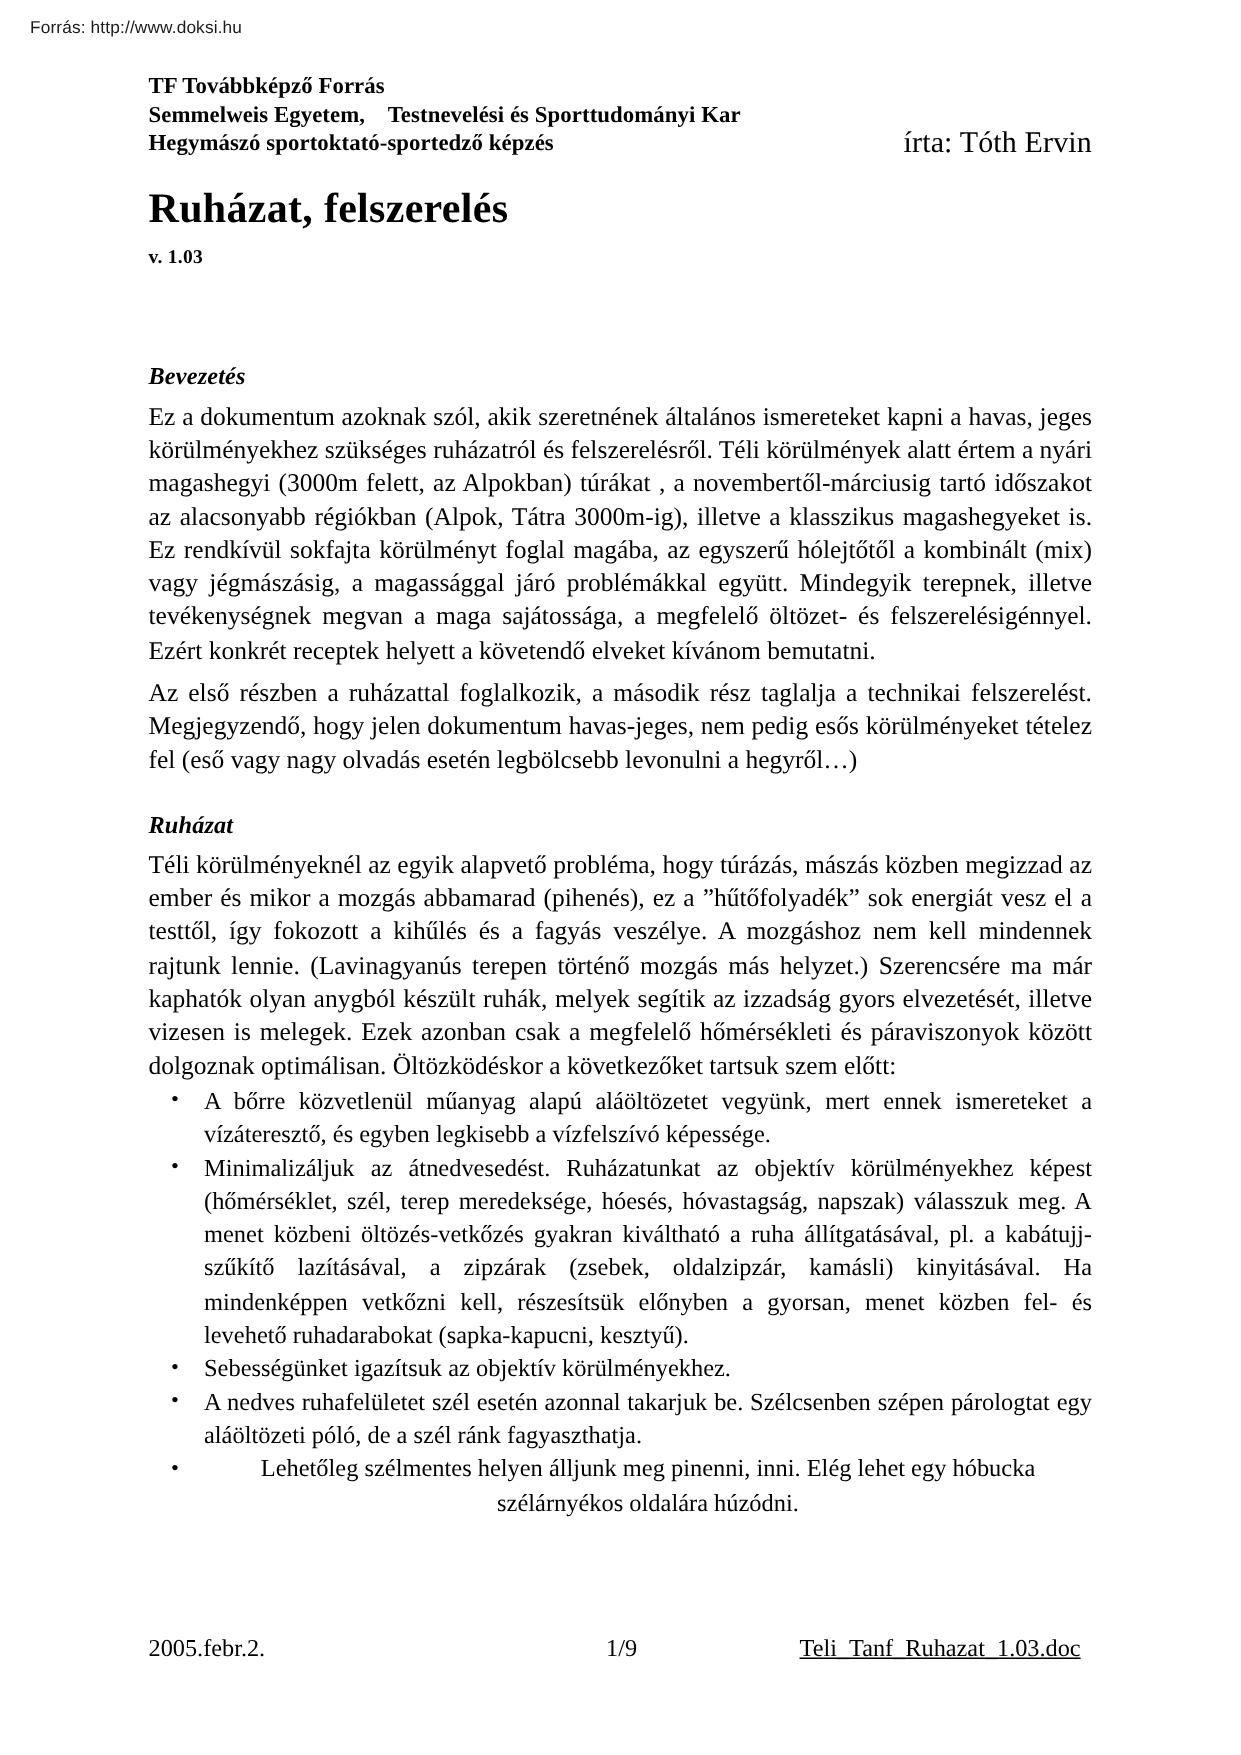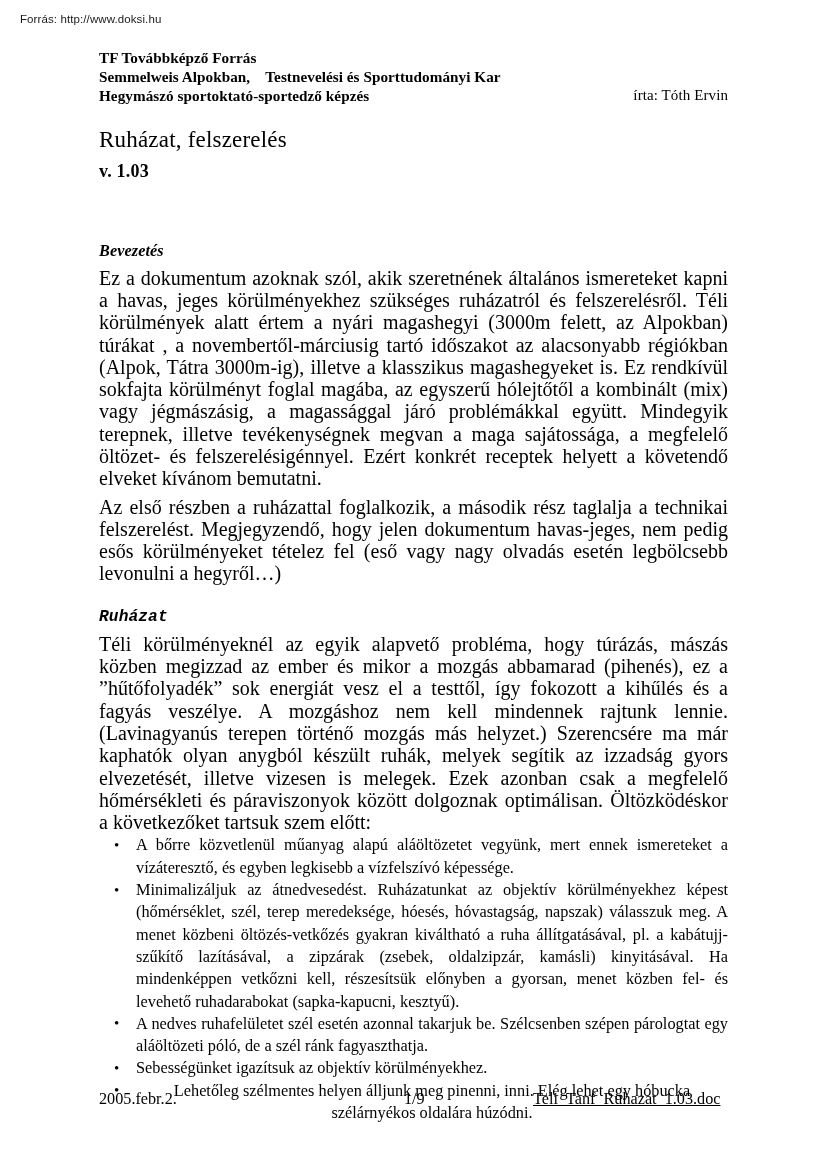--- a/index.html
+++ b/index.html
@@ -55,55 +55,55 @@
   .masthead .line {
     white-space: pre;
   }
   .masthead-row {
     display: flex;
     justify-content: space-between;
     align-items: flex-end;
   }
   .author {
     font-weight: normal;
-    font-size: 15px;
+    font-size: 20px;
     letter-spacing: 0.1px;
     padding-right: 0px;
   }
 
   
   .doc-title {
-    font-weight: normal;
-    font-size: 23px;
+    font-weight: bold;
+    font-size: 28px;
     line-height: 32px;
     margin-top: 18px;
     letter-spacing: 0.2px;
   }
   .doc-version {
     font-weight: bold;
-    font-size: 18px;
+    font-size: 13px;
     line-height: 24px;
     margin-top: 3px;
     letter-spacing: 0.2px;
   }
 
   
   .section-heading {
     font-weight: bold;
     font-style: italic;
     font-size: 16.2px;
     line-height: 20px;
     letter-spacing: 0.1px;
   }
   .sec-bevezetes { margin-top: 58px; }
-  .sec-ruhazat   { margin-top: 22px; font-family: Liberation Mono, monospace; }
+  .sec-ruhazat   { margin-top: 22px; }
 
   p.body-par {
     margin: 6px 0 0 0;
-    font-size: 20px;
+    font-size: 17px;
     line-height: 22.3px;
     text-align: justify;
     text-justify: inter-word;
     hyphens: none;
   }
   p.gap-par { }
 
   
   ul.bullets {
     list-style: none;
@@ -165,42 +165,42 @@
 <body>
 
 <div class="page">
 
   <div class="source-banner">Forrás: http://www.doksi.hu</div>
 
   <div class="content">
 
     <div class="masthead">
       <div class="line">TF Továbbképző Forrás</div>
-      <div class="line">Semmelweis Alpokban,    Testnevelési és Sporttudományi Kar</div>
+      <div class="line">Semmelweis Egyetem,    Testnevelési és Sporttudományi Kar</div>
       <div class="masthead-row">
         <div class="line">Hegymászó sportoktató-sportedző képzés</div>
         <div class="author">írta: Tóth Ervin</div>
       </div>
     </div>
 
     <div class="doc-title">Ruházat, felszerelés</div>
     <div class="doc-version">v. 1.03</div>
 
     <div class="section-heading sec-bevezetes">Bevezetés</div>
     <p class="body-par">Ez a dokumentum azoknak szól, akik szeretnének általános ismereteket kapni a havas, jeges körülményekhez szükséges ruházatról és felszerelésről. Téli körülmények alatt értem a nyári magashegyi (3000m felett, az Alpokban) túrákat , a novembertől-márciusig tartó időszakot az alacsonyabb régiókban (Alpok, Tátra 3000m-ig), illetve a klasszikus magashegyeket is. Ez rendkívül sokfajta körülményt foglal magába, az egyszerű hólejtőtől a kombinált (mix) vagy jégmászásig, a magassággal járó problémákkal együtt. Mindegyik terepnek, illetve tevékenységnek megvan a maga sajátossága, a megfelelő öltözet- és felszerelésigénnyel. Ezért konkrét receptek helyett a követendő elveket kívánom bemutatni.</p>
     <p class="body-par gap-par">Az első részben a ruházattal foglalkozik, a második rész taglalja a technikai felszerelést. Megjegyzendő, hogy jelen dokumentum havas-jeges, nem pedig esős körülményeket tételez fel (eső vagy nagy olvadás esetén legbölcsebb levonulni a hegyről…)</p>
 
     <div class="section-heading sec-ruhazat">Ruházat</div>
     <p class="body-par">Téli körülményeknél az egyik alapvető probléma, hogy túrázás, mászás közben megizzad az ember és mikor a mozgás abbamarad (pihenés), ez a ”hűtőfolyadék” sok energiát vesz el a testtől, így fokozott a kihűlés és a fagyás veszélye. A mozgáshoz nem kell mindennek rajtunk lennie. (Lavinagyanús terepen történő mozgás más helyzet.) Szerencsére ma már kaphatók olyan anygból készült ruhák, melyek segítik az izzadság gyors elvezetését, illetve vizesen is melegek. Ezek azonban csak a megfelelő hőmérsékleti és páraviszonyok között dolgoznak optimálisan. Öltözködéskor a következőket tartsuk szem előtt:</p>
 
     <ul class="bullets">
       <li>A bőrre közvetlenül műanyag alapú aláöltözetet vegyünk, mert ennek ismereteket a vízáteresztő, és egyben legkisebb a vízfelszívó képessége.</li>
       <li>Minimalizáljuk az átnedvesedést. Ruházatunkat az objektív körülményekhez képest (hőmérséklet, szél, terep meredeksége, hóesés, hóvastagság, napszak) válasszuk meg. A menet közbeni öltözés-vetkőzés gyakran kiváltható a ruha állítgatásával, pl. a kabátujj-szűkítő lazításával, a zipzárak (zsebek, oldalzipzár, kamásli) kinyitásával. Ha mindenképpen vetkőzni kell, részesítsük előnyben a gyorsan, menet közben fel- és levehető ruhadarabokat (sapka-kapucni, kesztyű).</li>
+      <li>Sebességünket igazítsuk az objektív körülményekhez.</li>
       <li>A nedves ruhafelületet szél esetén azonnal takarjuk be. Szélcsenben szépen párologtat egy aláöltözeti póló, de a szél ránk fagyaszthatja.</li>
-      <li>Sebességünket igazítsuk az objektív körülményekhez.</li>
       <li class="ragged">Lehetőleg szélmentes helyen álljunk meg pinenni, inni. Elég lehet egy hóbucka szélárnyékos oldalára húzódni.</li>
     </ul>
 
   </div>
 
   <div class="footer">
     <span class="f-left">2005.febr.2.</span>
     <span class="f-center">1/9</span>
     <span class="f-right">Teli_Tanf_Ruhazat_1.03.doc</span>
   </div>

